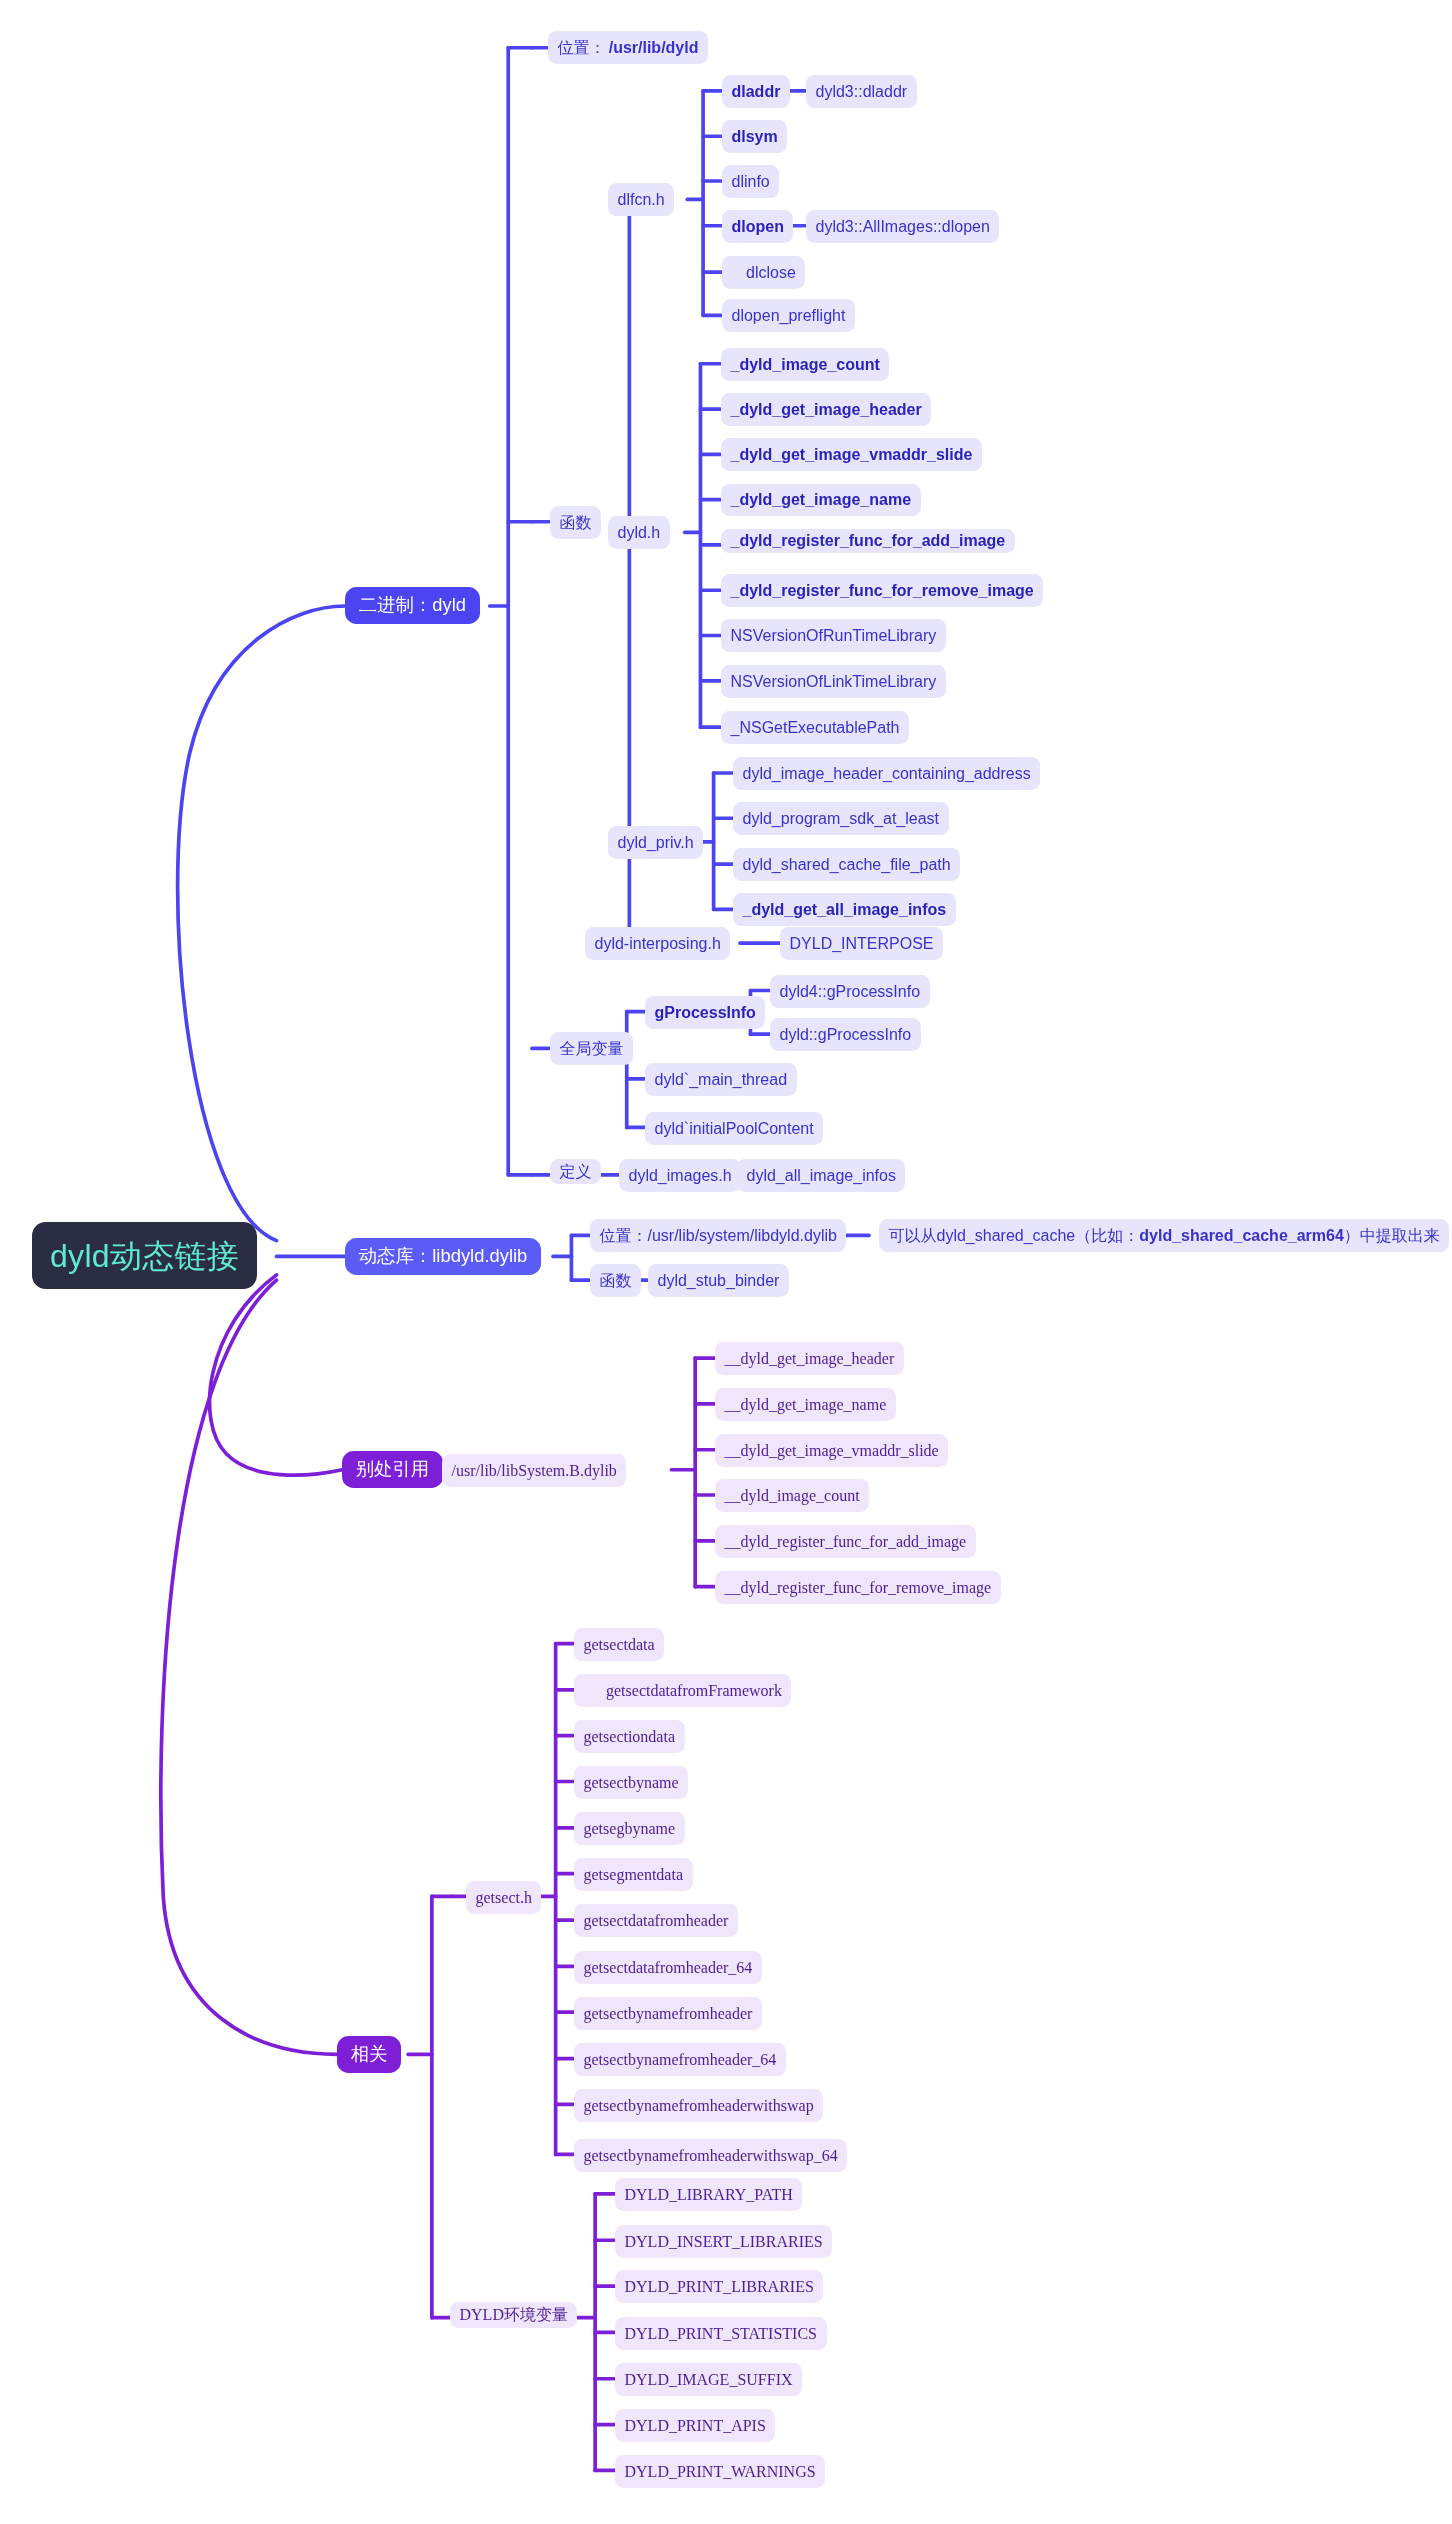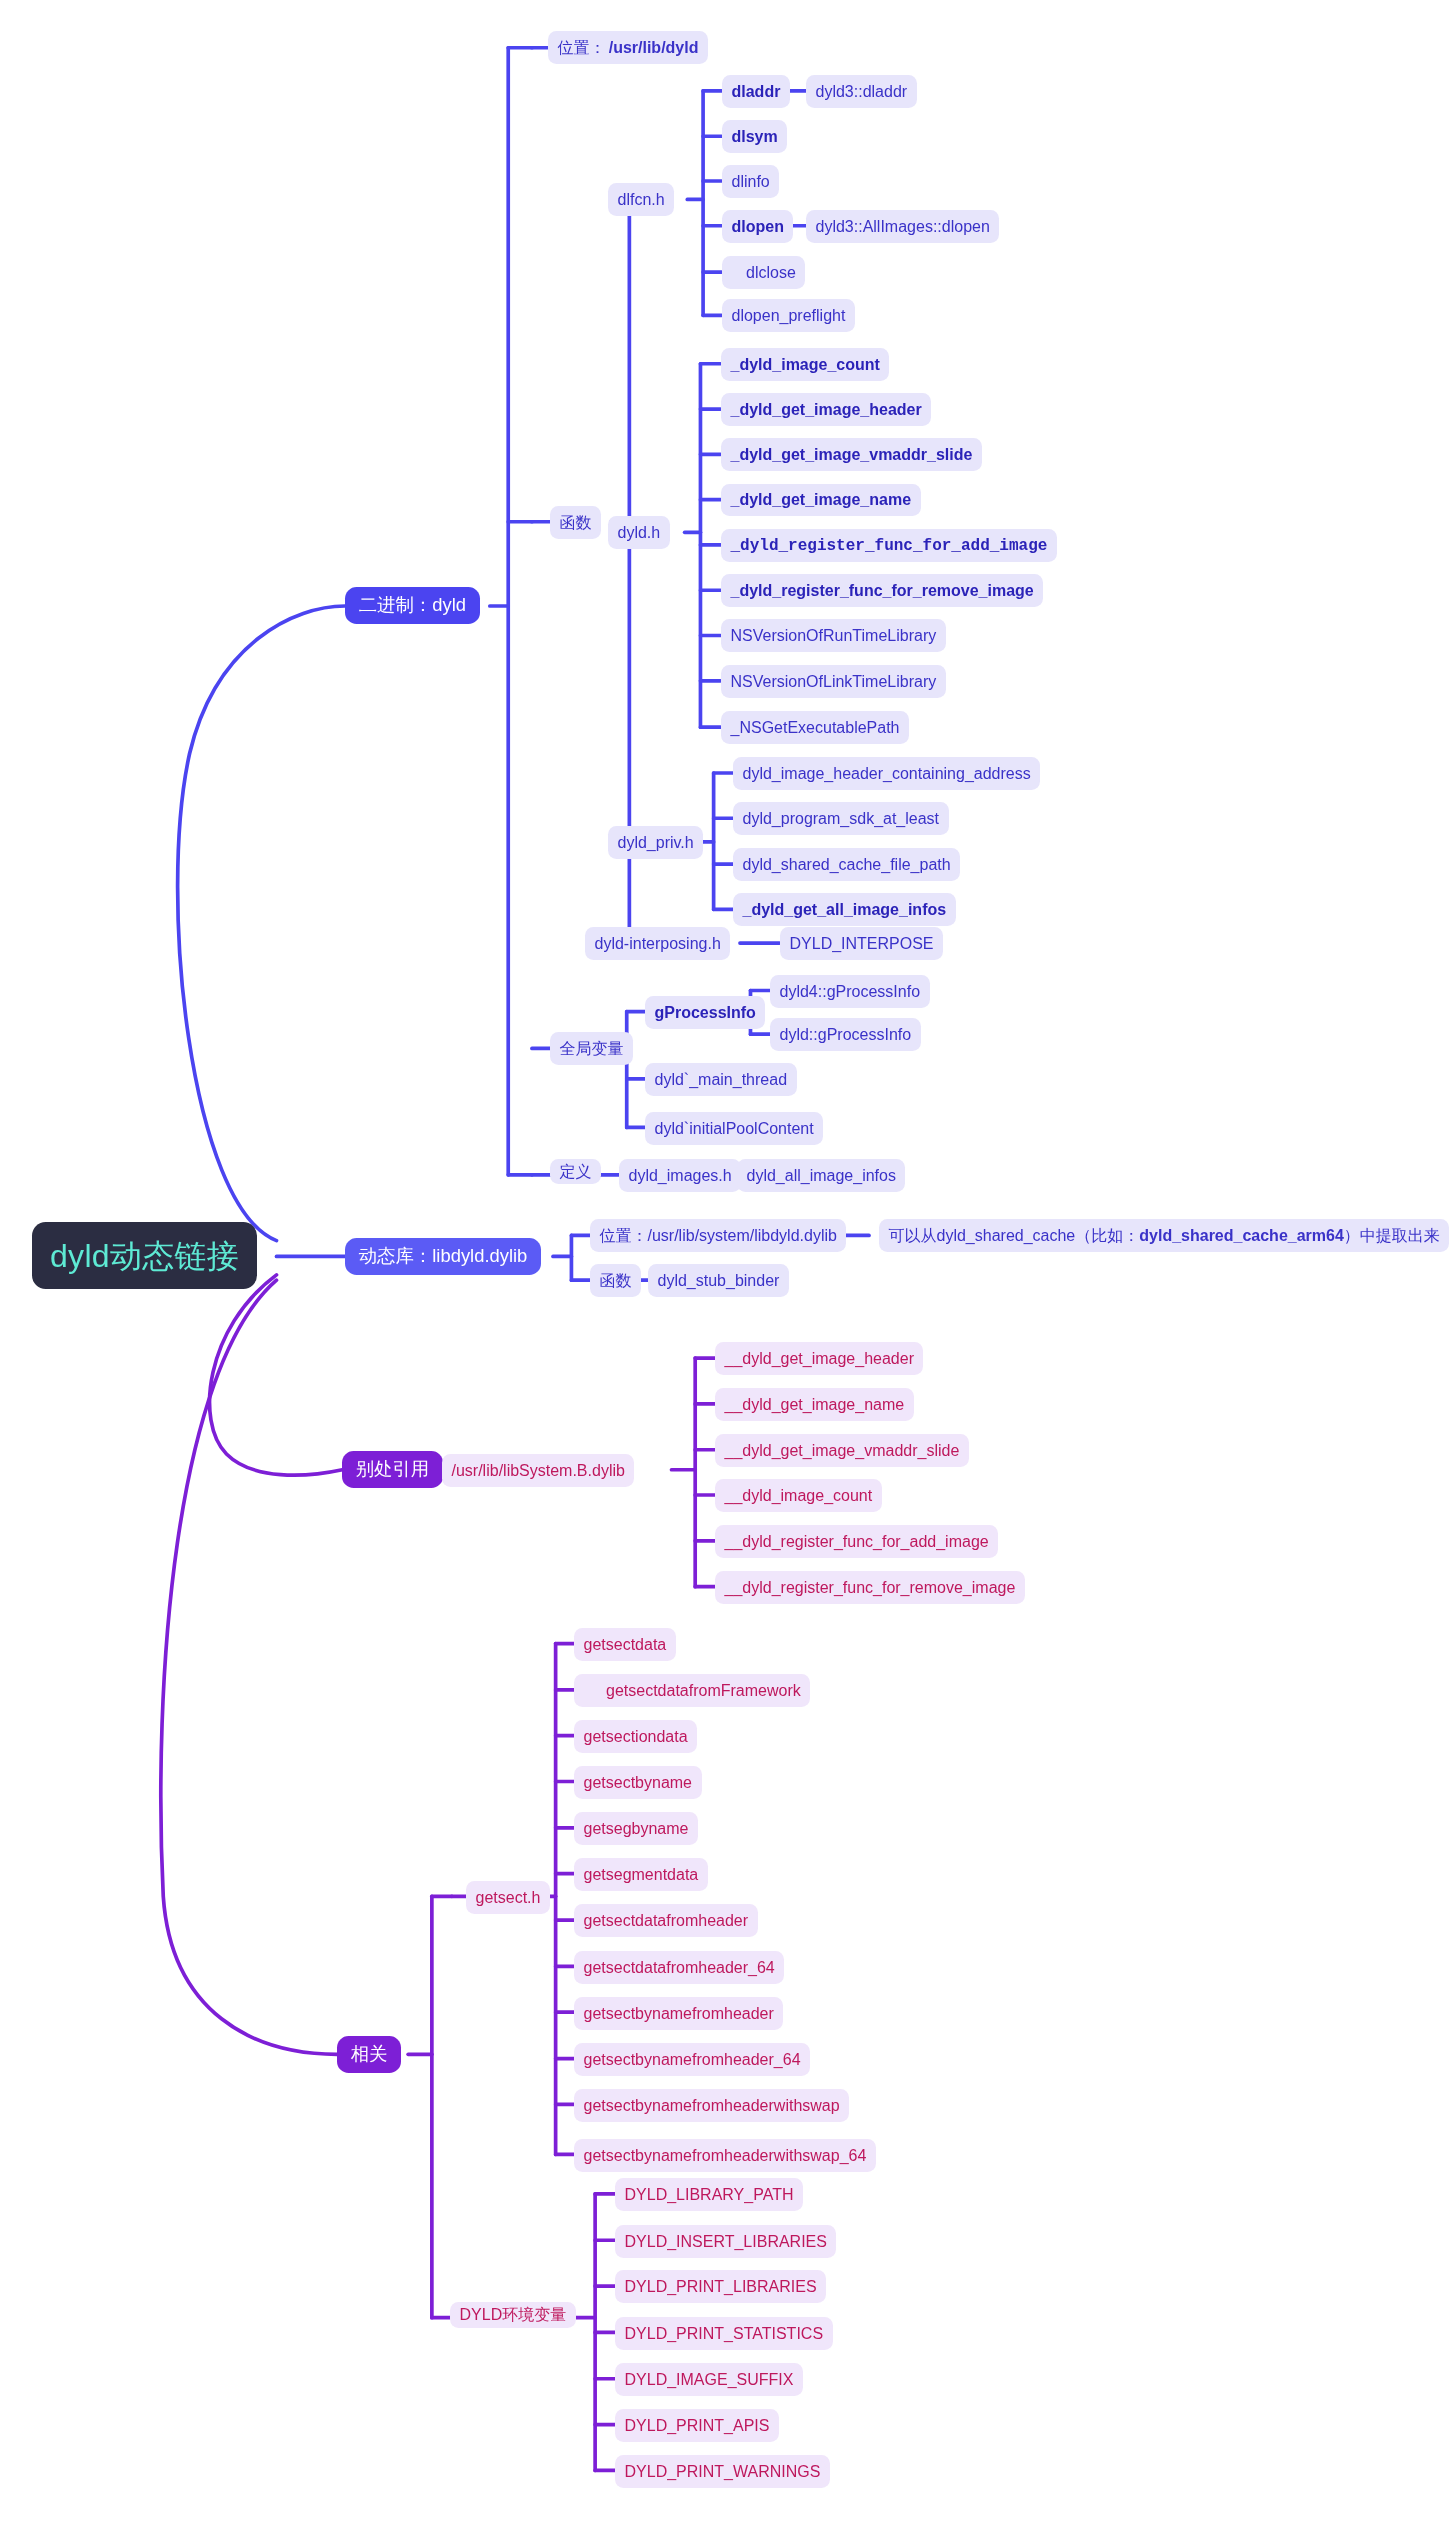--- a/index.html
+++ b/index.html
@@ -41,21 +41,21 @@
   .c-blue2{background:#5b5bf5;}
   .c-purple{background:#7d1fd6;}
   
   .n-pale{
     border-radius:8.4px;
     font-size:16px;
     padding:0 9.5px;
   }
   .t-indigo{background:#e7e5fb;color:#3a32c8;}
   .t-indigo-b{background:#e7e5fb;color:#2b23b8;font-weight:bold;}
-  .t-violet{background:#f0e6fb;color:#be185d;}
+  .t-violet{background:#f0e6fb;color:#4c1d95;font-family:Liberation Serif, serif;}
   .mixed b{font-weight:bold;}
 </style>
 </head>
 <body>
 
 <div id="stage">
 
   <svg id="links" viewBox="0 0 2757 4793" xmlns="http://www.w3.org/2000/svg">
     <g fill="none" stroke="#4b44f0" stroke-width="7" stroke-linecap="round" stroke-linejoin="round">
 
@@ -205,21 +205,21 @@
   </div>
   <div class="node n-pale t-indigo-b" style="left:721px;top:393px;height:33px;">
     <span>_dyld_get_image_header</span>
   </div>
   <div class="node n-pale t-indigo-b" style="left:721px;top:438px;height:33px;">
     <span>_dyld_get_image_vmaddr_slide</span>
   </div>
   <div class="node n-pale t-indigo-b" style="left:721px;top:484px;height:32px;">
     <span>_dyld_get_image_name</span>
   </div>
-  <div class="node n-pale t-indigo-b" style="left:721px;top:529px;height:33px;font-family:Liberation Mono, monospace;">
+  <div class="node n-pale t-indigo-b" style="left:721px;top:529px;height:24px;">
     <span>_dyld_register_func_for_add_image</span>
   </div>
   <div class="node n-pale t-indigo-b" style="left:721px;top:574px;height:33px;">
     <span>_dyld_register_func_for_remove_image</span>
   </div>
   <div class="node n-pale t-indigo" style="left:721px;top:619px;height:33px;">
     <span>NSVersionOfRunTimeLibrary</span>
   </div>
   <div class="node n-pale t-indigo" style="left:721px;top:665px;height:33px;">
     <span>NSVersionOfLinkTimeLibrary</span>

